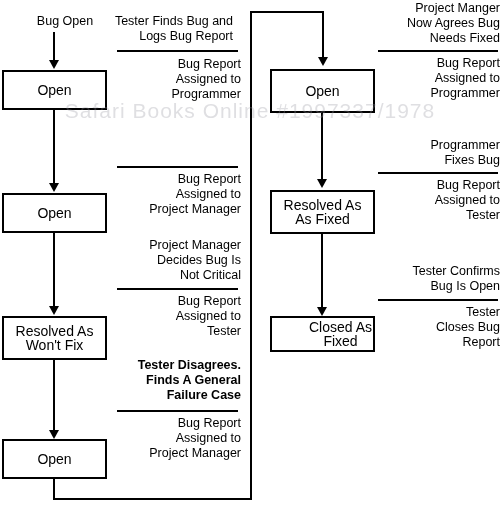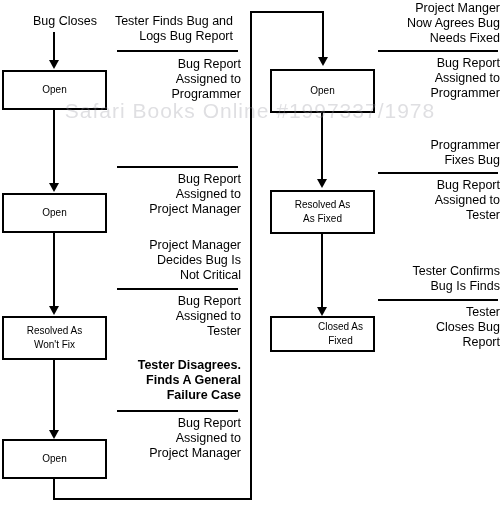--- a/index.html
+++ b/index.html
@@ -23,21 +23,21 @@
   
   .state-box {
     position: absolute;
     box-sizing: border-box;
     border: 2px solid #000000;
     background: #ffffff;
     display: flex;
     align-items: center;
     justify-content: center;
     text-align: center;
-    font-size: 10px;
+    font-size: 14px;
     line-height: 14px;
     color: #000000;
     white-space: pre-line;
     z-index: 5;
   }
 
   
   .vline {
     position: absolute;
     width: 2px;
@@ -104,21 +104,21 @@
     font-family: "Liberation Sans", "DejaVu Sans", sans-serif;
   }
 </style>
 </head>
 <body>
 
 <div id="diagram">
 
   <div class="watermark">Safari Books Online #1997337/1978</div>
 
-  <div class="caption" style="left:10px; top:14px; width:110px;">Bug Closes</div>
+  <div class="caption" style="left:10px; top:14px; width:110px;">Bug Open</div>
 
   <div class="vline" style="left:53px; top:32px; height:30px;"></div>
   <div class="arrowhead" style="left:49px; top:60px;"></div>
 
   <div class="state-box" style="left:2px; top:70px; width:105px; height:40px;">Open</div>
 
   <div class="vline" style="left:53px; top:110px; height:75px;"></div>
   <div class="arrowhead" style="left:49px; top:183px;"></div>
 
   <div class="state-box" style="left:2px; top:193px; width:105px; height:40px;">Open</div>
@@ -197,20 +197,20 @@
 
   <div class="annot" style="left:374px; top:138px; width:126px;">Programmer
 Fixes Bug</div>
   <div class="divider" style="left:378px; top:172px; width:120px;"></div>
 
   <div class="annot" style="left:374px; top:178px; width:126px;">Bug Report
 Assigned to
 Tester</div>
 
   <div class="annot" style="left:374px; top:264px; width:126px;">Tester Confirms
-Bug Is Finds</div>
+Bug Is Open</div>
   <div class="divider" style="left:378px; top:299px; width:120px;"></div>
 
   <div class="annot" style="left:374px; top:305px; width:126px;">Tester
 Closes Bug
 Report</div>
 
 </div>
 
 </body></html>

